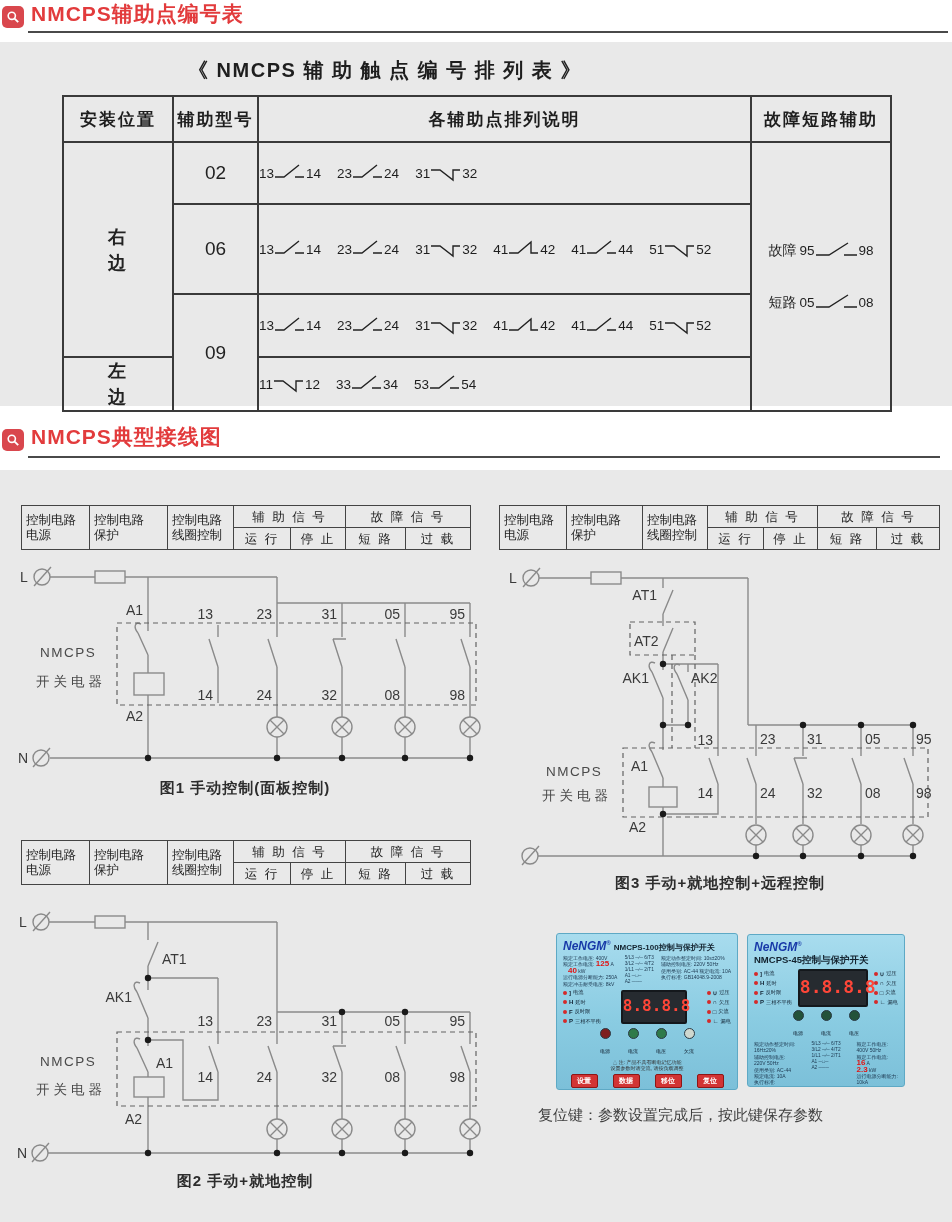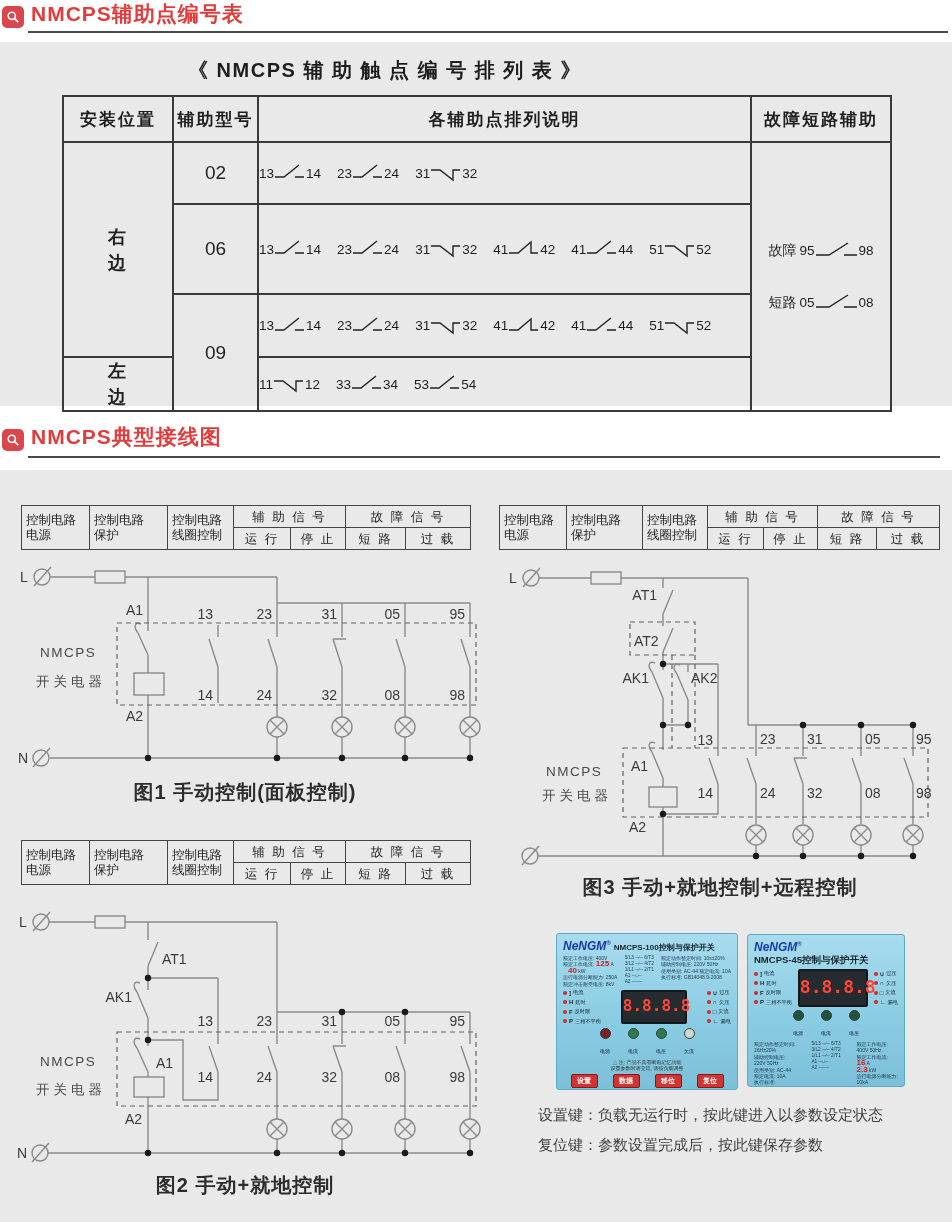--- a/index.html
+++ b/index.html
@@ -30,21 +30,21 @@
   .wt{position:absolute;font-size:12.5px;color:#1e1e1e;text-align:center;background:transparent}
   .wt td{border:1.6px solid #444;padding:0;line-height:20px;letter-spacing:2px}
   .wt .tl{text-align:left;padding-left:4px;line-height:15px;letter-spacing:0}
   .circuit{position:absolute}
   .wire{stroke:#8a8a8a;stroke-width:1.4;fill:none}
   .dash{stroke:#636363;stroke-width:1.2;fill:none;stroke-dasharray:5 4}
   .dot{fill:#1a1a1a;stroke:none}
   .lbl{font-family:"Liberation Sans",sans-serif;font-size:14px;fill:#3a3a3a}
   .name{font-size:13.5px;letter-spacing:1.5px;fill:#4a4a4a}
   .name2{font-size:13.5px;letter-spacing:4px;fill:#4a4a4a}
-  .fig-cap{position:absolute;font-size:20px;font-weight:bold;color:#2d2d2d;text-align:center;letter-spacing:1px}
+  .fig-cap{position:absolute;font-size:15px;font-weight:bold;color:#2d2d2d;text-align:center;letter-spacing:1px}
   .notes{position:absolute}
   .note-line{font-size:15px;line-height:29.5px;color:#3f3f3f}
   .device{position:absolute;background:linear-gradient(180deg,#a8dcee,#8acce2 55%,#7cc0d9);
           border:1px solid #5ea9c5;border-radius:3px;padding:5px 6px;box-sizing:border-box;overflow:hidden}
   .d-head{display:flex;align-items:baseline;gap:3px;white-space:nowrap}
   .brand{font-weight:bold;font-style:italic;color:#1839a8;font-size:12px}
   .brand sup{font-size:6px}
   .d-title{font-size:8px;font-weight:bold;color:#12222e}
   .d2 .d-title{font-size:9.5px}
   .d-specrow{display:flex;justify-content:space-between;margin-top:2px;gap:2px}
@@ -729,15 +729,14 @@
         <div class="spec-line"><span class="redval">16</span><span> A</span></div>
         <div class="spec-line"><span class="redval">2.3</span><span> kW</span></div>
         <div class="spec-line"><span>运行电源分断能力:</span></div>
         <div class="spec-line"><span>10kA</span></div>
       </div>
   </div>
 
 </div>
 
 <div class="notes" style="left:538px;top:1100px;width:414px">
-    <div class="note-line">设置键：负载无运行时，按此键进入以参数设定状态</div>
     <div class="note-line">复位键：参数设置完成后，按此键保存参数</div>
   </div>
 
 </body></html>

